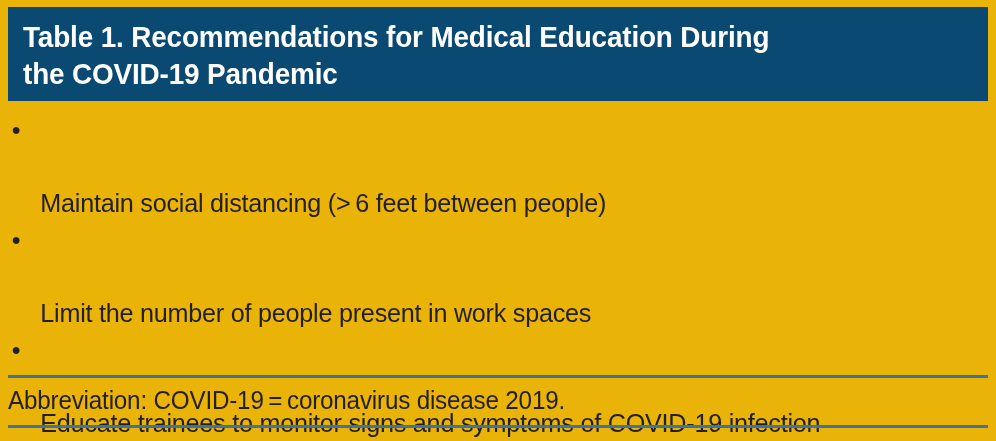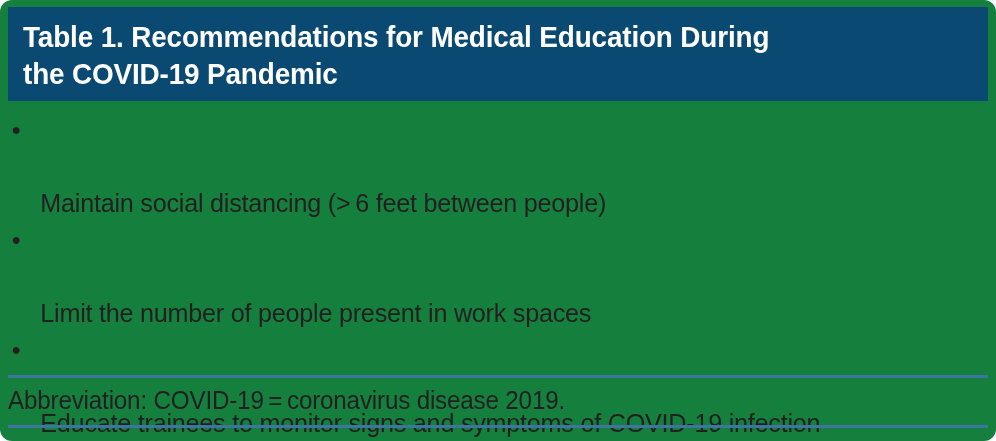--- a/index.html
+++ b/index.html
@@ -13,23 +13,22 @@
     height: 441px;
     font-family: "Liberation Sans", sans-serif;
     -webkit-font-smoothing: antialiased;
   }
 
   #table-figure {
     position: relative;
     width: 996px;
     height: 441px;
     box-sizing: border-box;
-    background: #15803d;
+    background: #eab308;
     overflow: hidden;
-    border-radius: 12px;
   }
 
   
   .table-header {
     position: absolute;
     left: 8px;
     top: 7px;
     width: 980px;
     height: 94px;
     background: #0a4a72;

